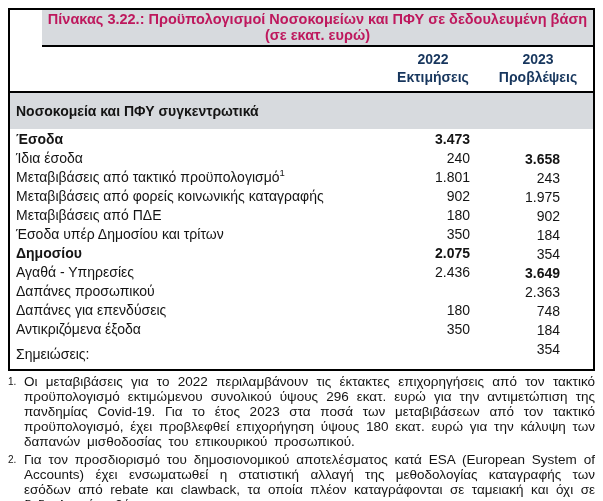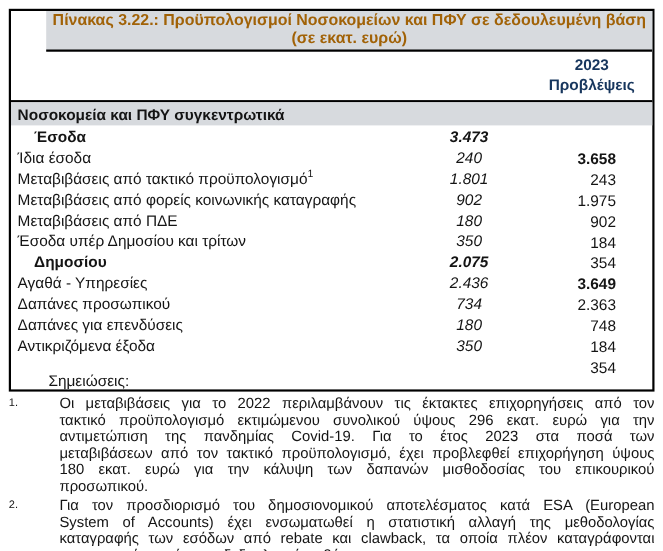--- a/index.html
+++ b/index.html
@@ -13,21 +13,21 @@
   .page { width: 603px; height: 501px; padding: 8px 8px 0 8px; background: #fff; }
 
   
   .frame { border: 2px solid #000; width: 587px; }
 
   .title-block {
     background: #d7dade;
     border-bottom: 2px solid #000;
     text-align: center;
     padding: 1px 2px 2px 2px;
-    color: #a16207;
+    color: #be185d;
     font-weight: bold;
     font-size: 14.5px;
     line-height: 16px;
     margin-left: 32px;
   }
 
   .header-row {
     display: flex;
     border-bottom: 2px solid #000;
     padding: 3px 0 5px 0;
@@ -35,61 +35,64 @@
     font-size: 14px;
     color: #17365d;
   }
   .header-row .hspacer { flex: 1; }
   .hcol { text-align: center; line-height: 18px; }
   .hcol.a { width: 100px; }
   .hcol.b { width: 110px; }
 
   .row { display: flex; align-items: center; height: 19px; font-size: 14px; }
   .row .lbl { flex: 1; padding-left: 6px; white-space: nowrap; }
-  .row .va { width: 100px; text-align: center; padding-right: 13px; font-style: italic; }
+  .row .va { width: 100px; text-align: right; padding-right: 13px; }
   .row .vb { width: 110px; text-align: right; padding-right: 33px; margin-top: 40px; }
-  .row.section { background: #d7dade; height: 21px; font-weight: bold; }
-  .row.total { font-weight: bold; padding-left: 15px; }
+  .row.section { background: #d7dade; height: 36px; font-weight: bold; }
+  .row.total { font-weight: bold; }
   .row.balance { background: #d7dade; height: 20px; font-weight: bold; border-bottom: 1px solid #000; }
   .row sup { font-size: 9.5px; vertical-align: super; line-height: 0; }
 
-  .notes-row { height: 31px; display: flex; align-items: flex-end; font-size: 14px; margin-left: 28px; }
+  .notes-row { height: 31px; display: flex; align-items: center; font-size: 14px; }
   .notes-row .lbl { padding-left: 6px; }
 
   
   .footnotes { padding-top: 3px; width: 587px; }
   .footnote { display: flex; margin-bottom: 3px; }
   .footnote .marker {
     width: 16px; flex: 0 0 16px;
     font-size: 10px; line-height: 13px;
     padding-top: 1px;
   }
   .footnote .ftext {
     flex: 1;
     font-size: 13.5px;
     line-height: 15px;
     text-align: justify;
     word-spacing: 3px;
-    margin-left: 30px;
   }
 </style>
 </head>
 <body>
 
 <div class="page">
 
   <div class="frame">
 
     <div class="title-block">
       <div>Πίνακας 3.22.: Προϋπολογισμοί Νοσοκομείων και ΠΦΥ σε δεδουλευμένη βάση</div>
       <div>(σε εκατ. ευρώ)</div>
     </div>
 
     <div class="header-row">
       <div class="hspacer"></div>
+      <div class="hcol a">
+        <div>2022</div>
+        <div>Εκτιμήσεις</div>
+      </div>
       <div class="hcol b">
         <div>2023</div>
         <div>Προβλέψεις</div>
       </div>
     </div>
 
     <div>
         <div class="row section">
     <div class="lbl">Νοσοκομεία και ΠΦΥ συγκεντρωτικά</div>
     <div class="va"></div>
@@ -130,21 +133,20 @@
     <div class="va">2.075</div>
     <div class="vb">3.649</div>
   </div>
         <div class="row data">
     <div class="lbl">Αγαθά - Υπηρεσίες</div>
     <div class="va">2.436</div>
     <div class="vb">2.363</div>
   </div>
         <div class="row data">
     <div class="lbl">Δαπάνες προσωπικού</div>
-    <div class="va">734</div>
     <div class="vb">748</div>
   </div>
         <div class="row data">
     <div class="lbl">Δαπάνες για επενδύσεις</div>
     <div class="va">180</div>
     <div class="vb">184</div>
   </div>
         <div class="row data">
     <div class="lbl">Αντικριζόμενα έξοδα</div>
     <div class="va">350</div>

